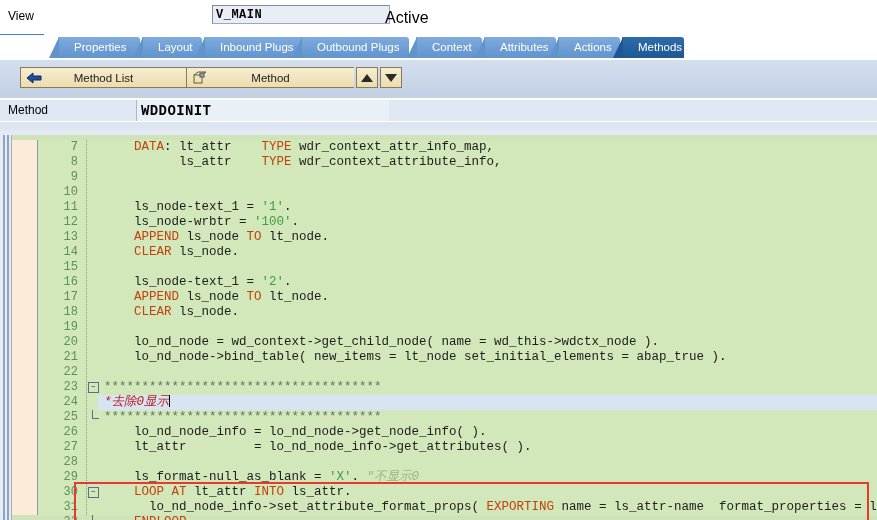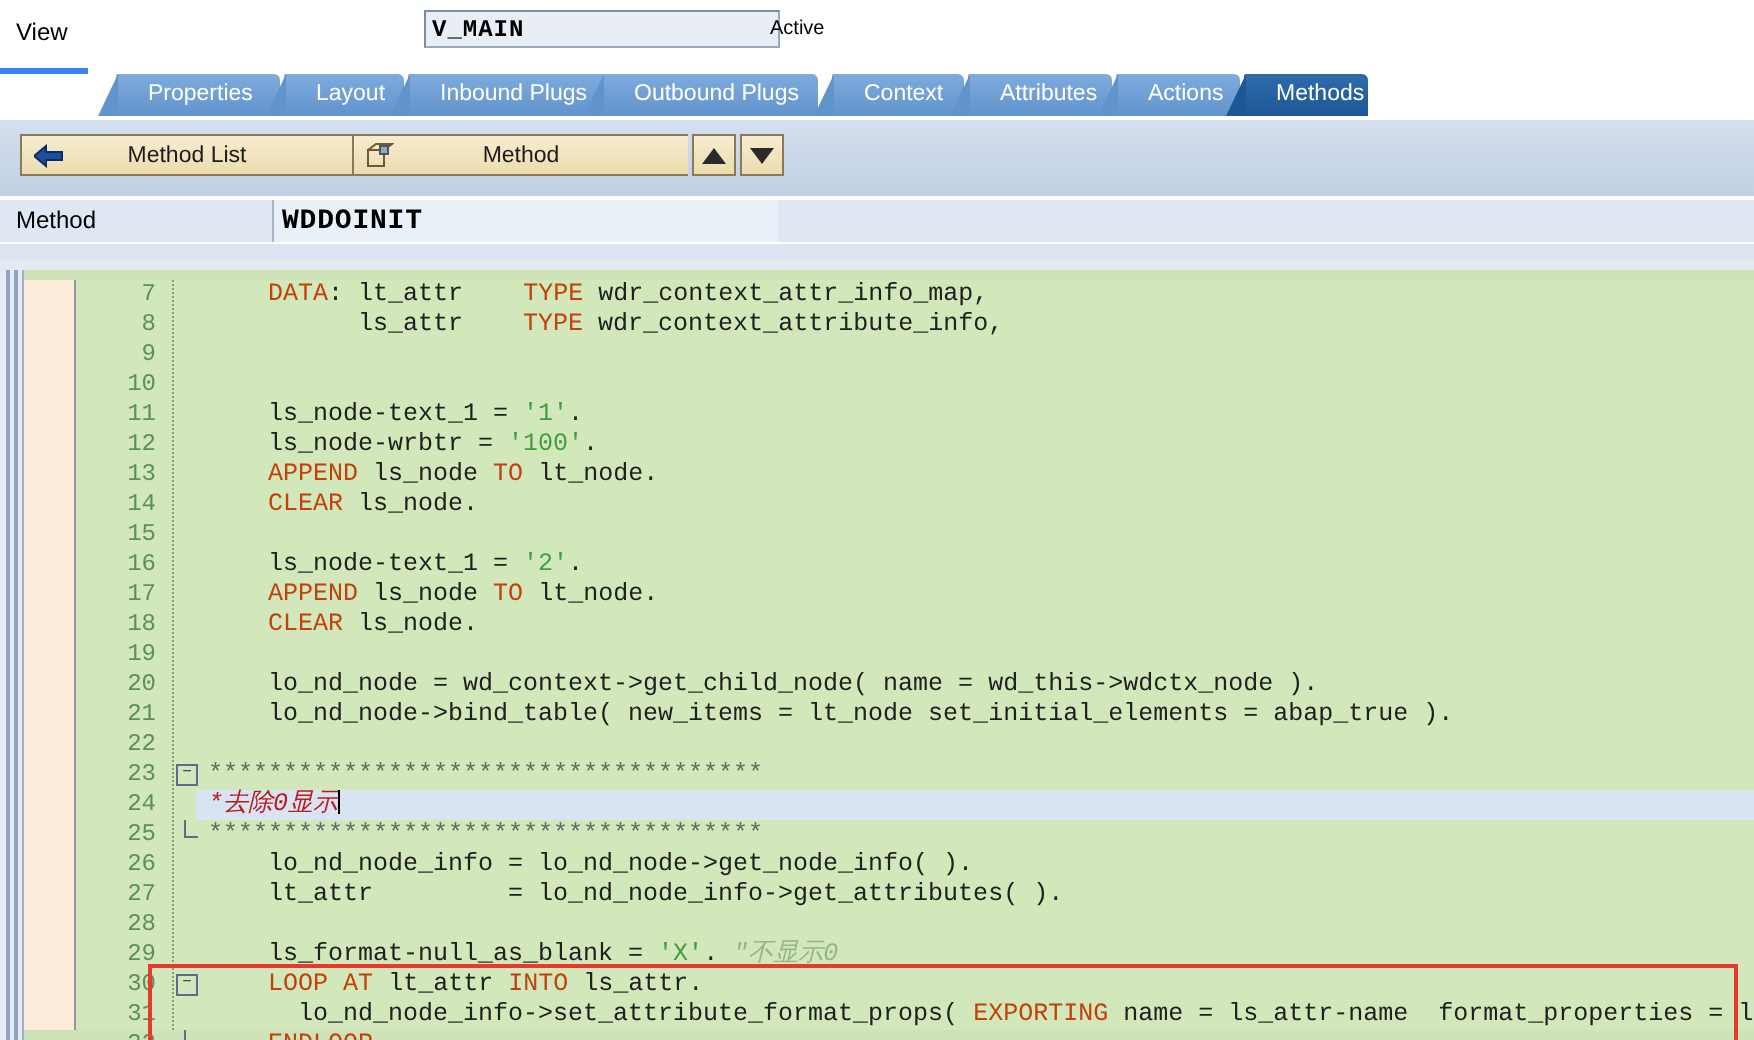--- a/index.html
+++ b/index.html
@@ -15,21 +15,21 @@
     font-size: 12px;
     color: #000000;
   }
 
   
   .header-row {
     position: absolute;
     left: 0; top: 0;
     width: 877px; height: 34px;
     background: #ffffff;
-    border-bottom: 3px solid #3b82f6;
+    border-bottom: 1px solid #3b82f6;
   }
   .hdr-label {
     position: absolute;
     left: 8px; top: 9px;
     font-size: 12px;
     color: #000;
   }
   .hdr-input {
     position: absolute;
     left: 212px; top: 5px;
@@ -43,21 +43,21 @@
     font-family: "Liberation Mono", monospace;
     font-size: 12px;
     font-weight: bold;
     letter-spacing: .5px;
     line-height: 16px;
     color: #000;
   }
   .hdr-status {
     position: absolute;
     left: 385px; top: 9px;
-    font-size: 10px;
+    font-size: 16px;
     color: #000;
   }
 
   
   .tabstrip {
     position: absolute;
     left: 0; top: 34px;
     width: 877px; height: 26px;
     background: #ffffff;
     margin-left: 44px;
@@ -105,21 +105,21 @@
   
   .toolband {
     position: absolute;
     left: 0; top: 60px;
     width: 877px; height: 38px;
     background: #c8d4e6;
     background: linear-gradient(to bottom,#d4dfee 0%, #c2d0e4 100%);
   }
   .tb-group {
     position: absolute;
-    left: 10px; top: 7px;
+    left: 20px; top: 7px;
     height: 21px;
     display: flex;
     align-items: stretch;
   }
   .tb-btn {
     height: 21px;
     box-sizing: border-box;
     background: linear-gradient(to bottom,#f6edcf 0%, #ecdcae 100%);
     border: 1px solid #8a7b58;
     border-right: none;

